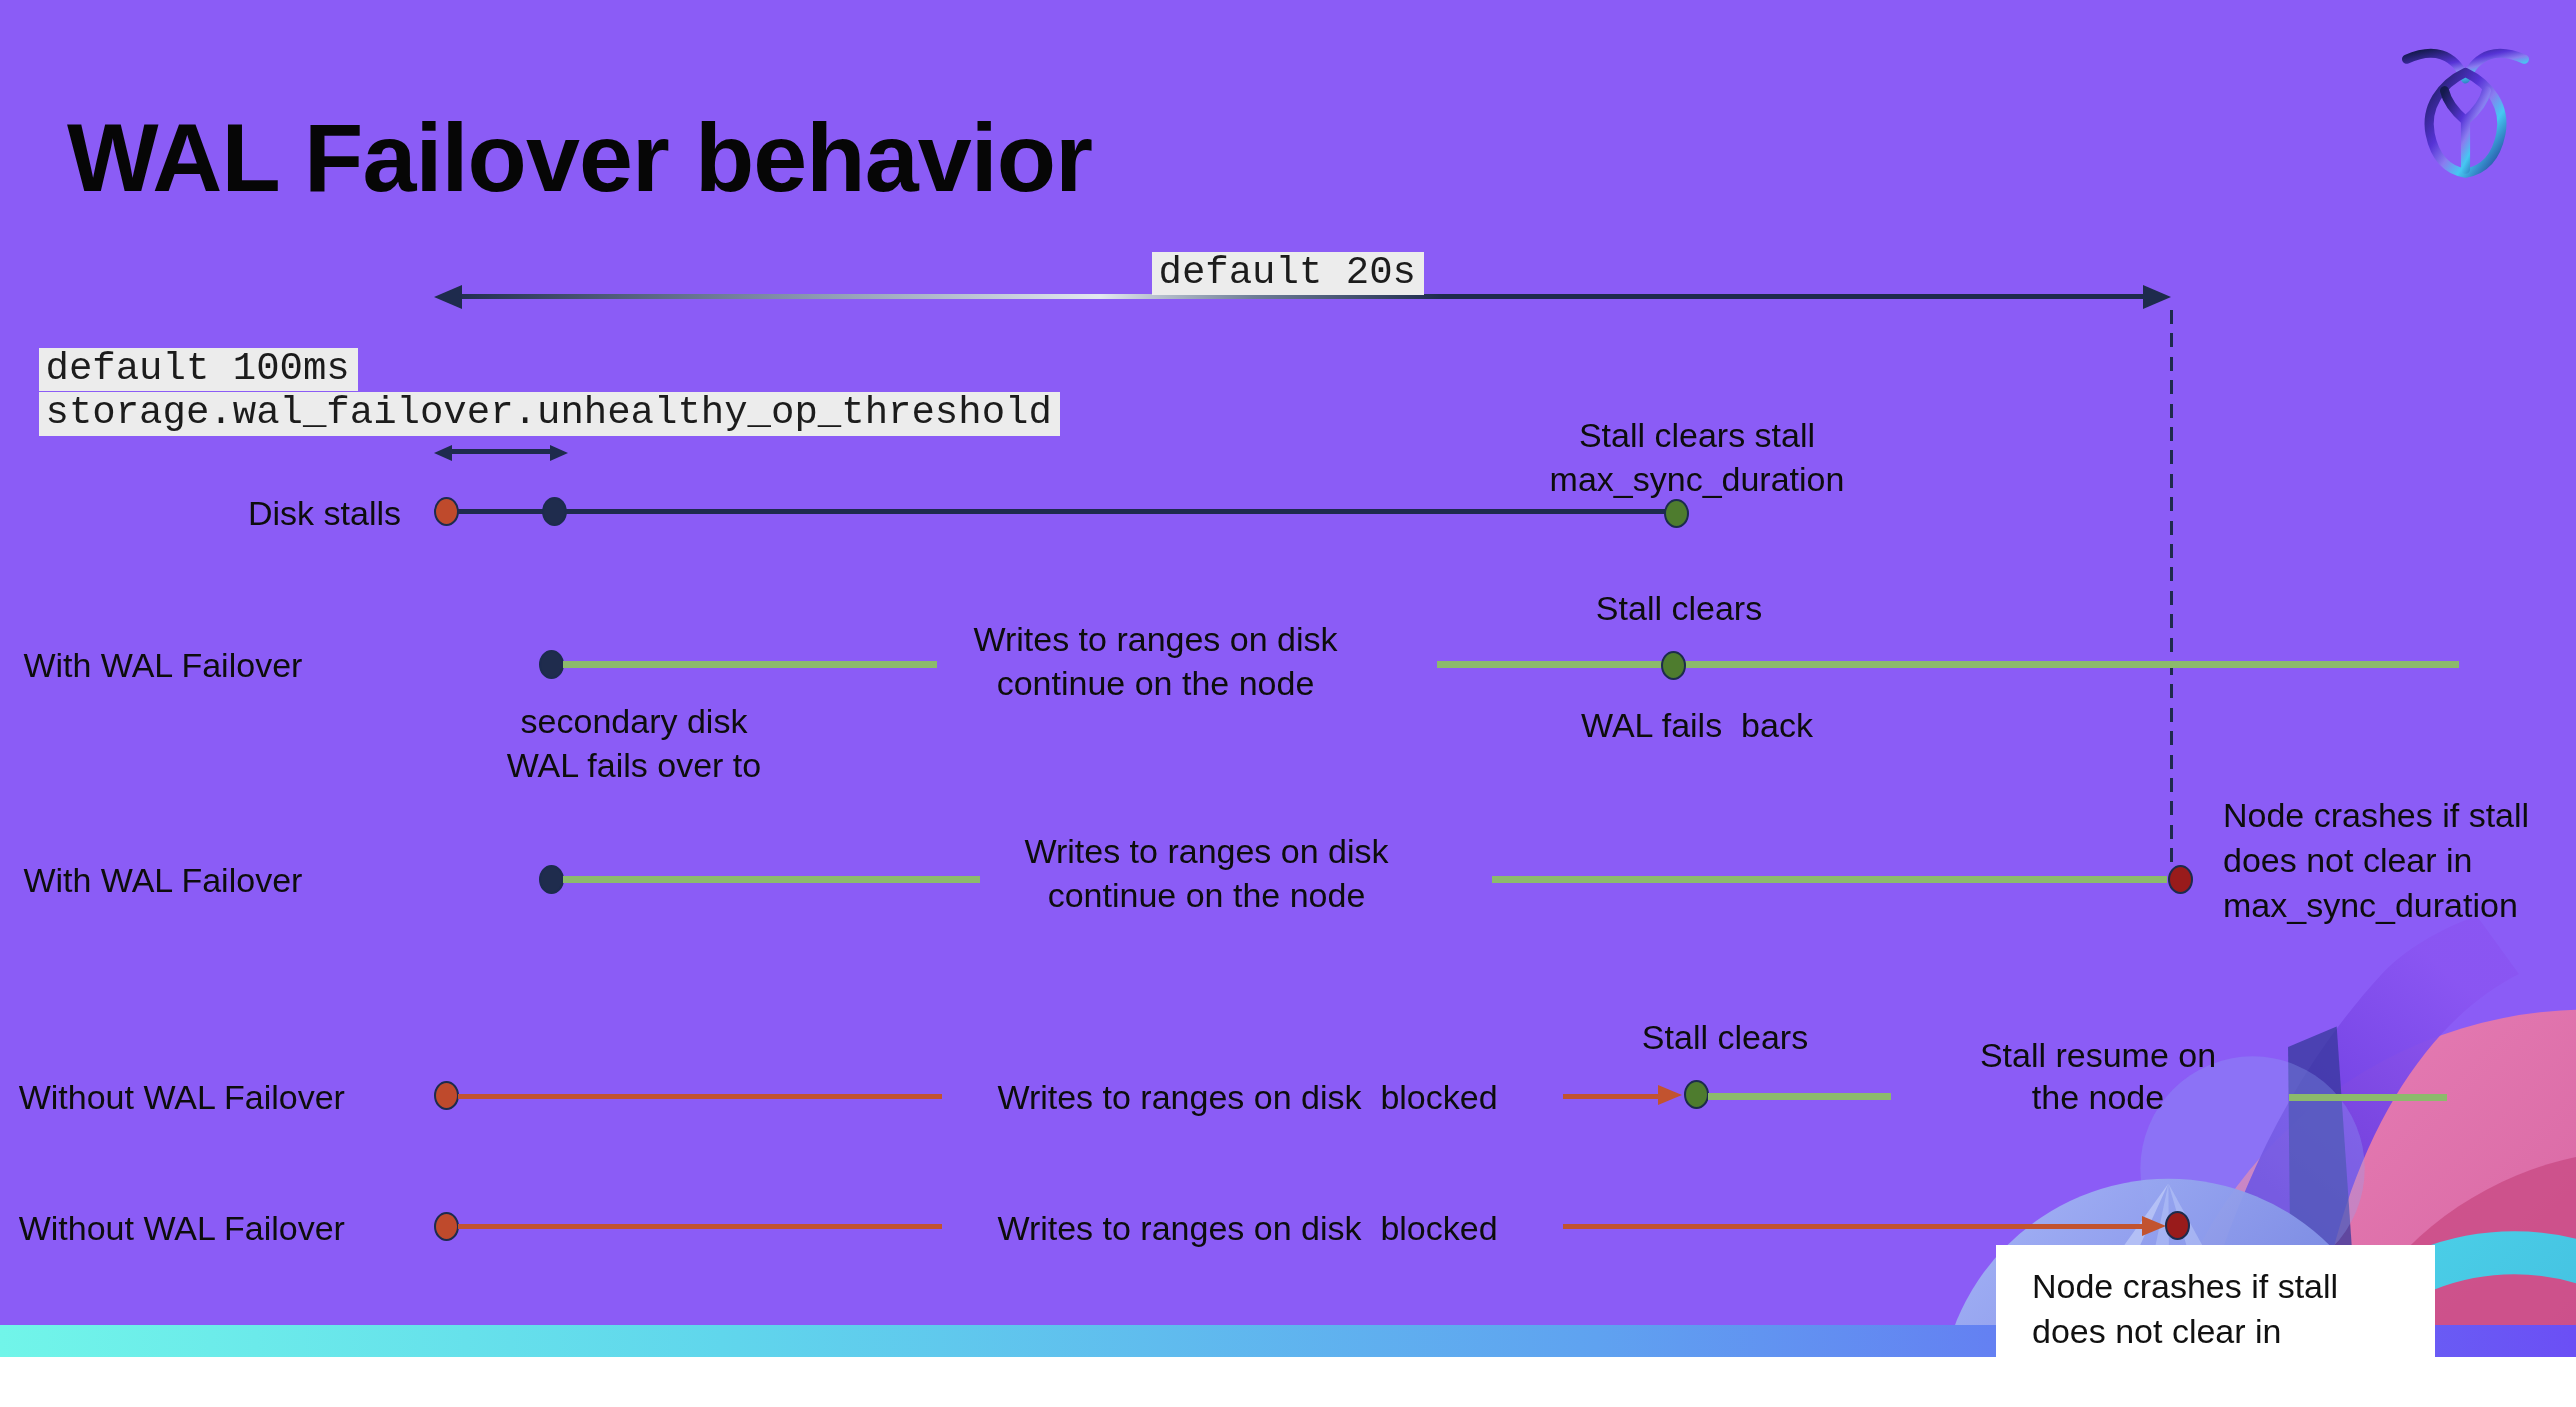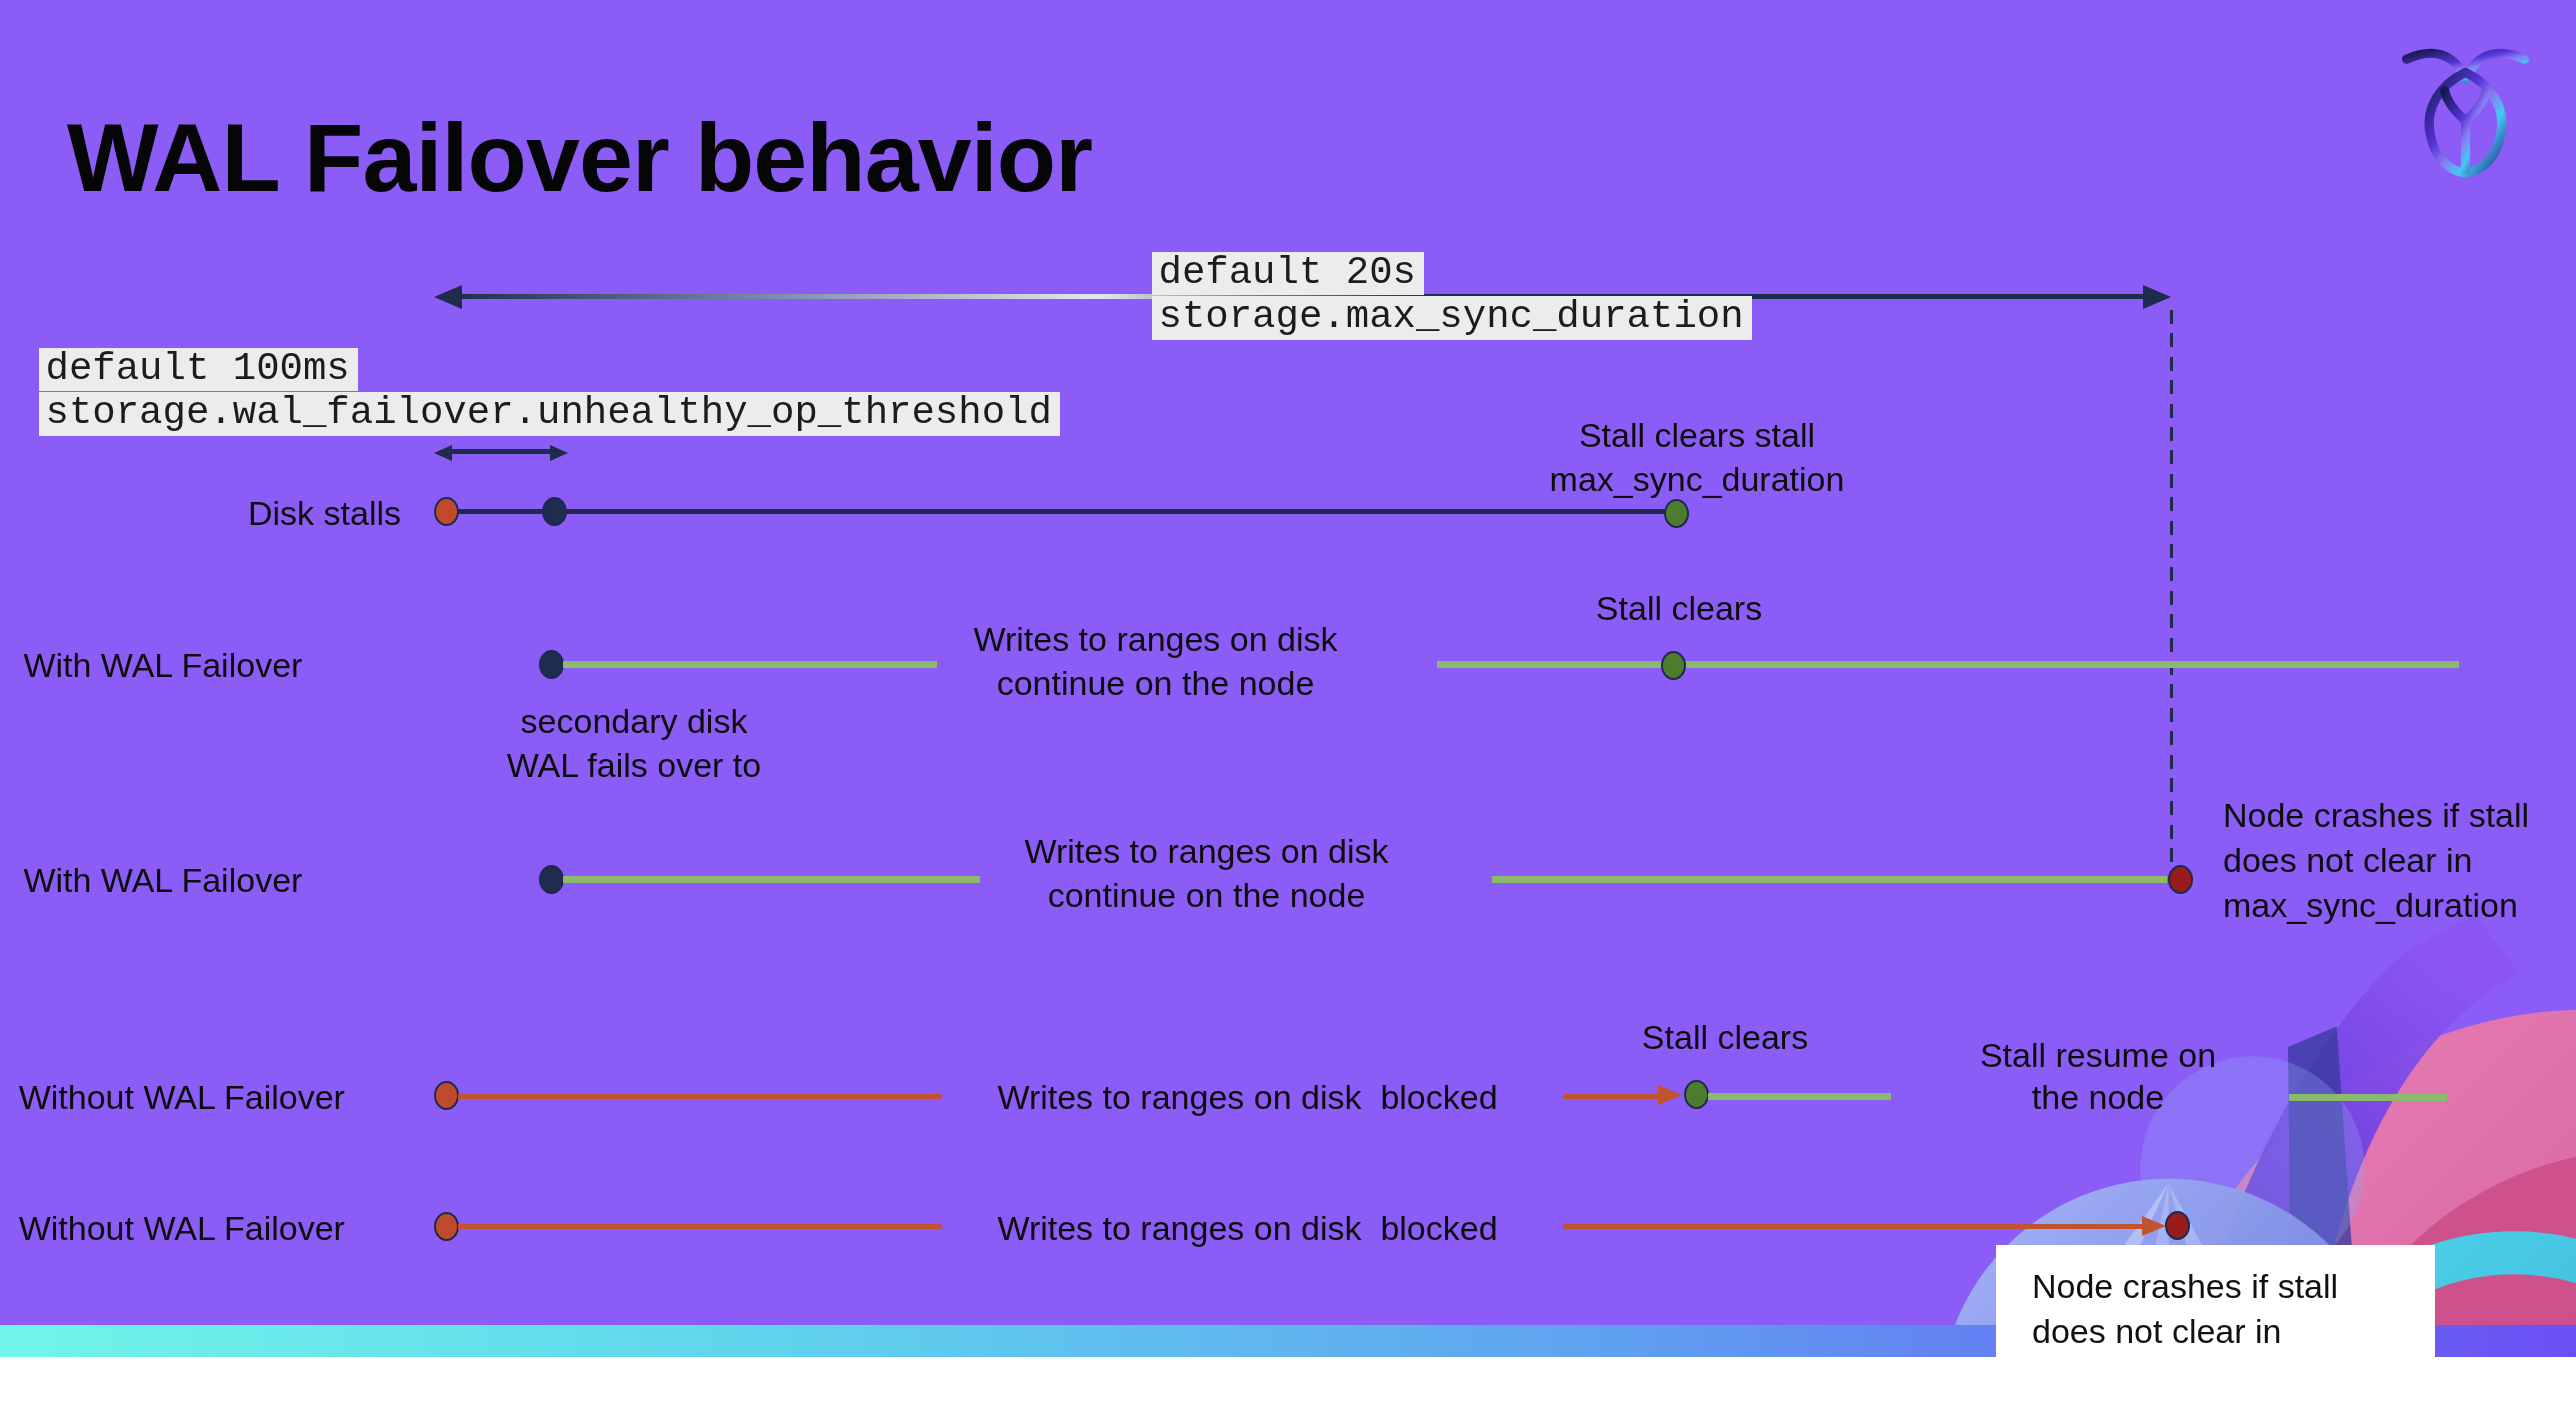--- a/index.html
+++ b/index.html
@@ -104,21 +104,20 @@
       <path d="M50,25 C69,34 81,52 77,72 C73,92 62,100 50,102 C38,100 27,92 23,72 C19,52 31,34 50,25 Z"></path>
       <path d="M50,99 L50,62 M50,62 C42,55 36,48 34,39 M50,62 C58,55 64,48 66,39"></path>
     </g>
   </svg>
 
   <div class="hline navy-grad tl" style="left:449px;top:294px;width:1712px;"></div>
   <div class="tri tri-left-navy tl" style="left:434px;top:285px;"></div>
   <div class="tri tri-right-navy tl" style="left:2143px;top:285px;"></div>
   <div class="cfg mono" style="left:1152px;top:252px;">
     <span>default 20s</span>
-    <span>storage.max_sync_duration</span>
   </div>
 
   <div class="cfg mono" style="left:39px;top:348px;">
     <span>default 100ms</span>
     <span>storage.wal_failover.unhealthy_op_threshold</span>
   </div>
   <div class="hline navy-line tl" style="left:445px;top:449px;width:110px;"></div>
   <div class="tri tri-left-sm tl" style="left:434px;top:445px;"></div>
   <div class="tri tri-right-sm tl" style="left:550px;top:445px;"></div>
 
@@ -143,20 +142,21 @@
     <div>continue on the node</div>
   </div>
   <div class="hline green-line tl" style="left:1437px;top:661px;width:1022px;"></div>
   <div class="dot dot-green tl" style="left:1661px;top:651px;"></div>
   <div class="t tc tl" style="left:1539px;top:586px;width:280px;">Stall clears</div>
   <div class="t tc tl" style="left:447px;top:699px;width:374px;">
     <div>secondary disk</div>
     <div>WAL fails over to</div>
   </div>
   <div class="t tc tl" style="left:1510px;top:703px;width:374px;">
+    <div class="pre">WAL fails  back</div>
   </div>
 
   <div class="t tl" style="left:23.4px;top:858px;width:336px;">With WAL Failover</div>
   <div class="dot dot-navy tl" style="left:539px;top:865px;"></div>
   <div class="hline green-line tl" style="left:563px;top:876px;width:417px;"></div>
   <div class="t tc tl" style="left:939px;top:829px;width:535px;">
     <div>Writes to ranges on disk</div>
     <div>continue on the node</div>
   </div>
   <div class="hline green-line tl" style="left:1492px;top:876px;width:675px;"></div>

